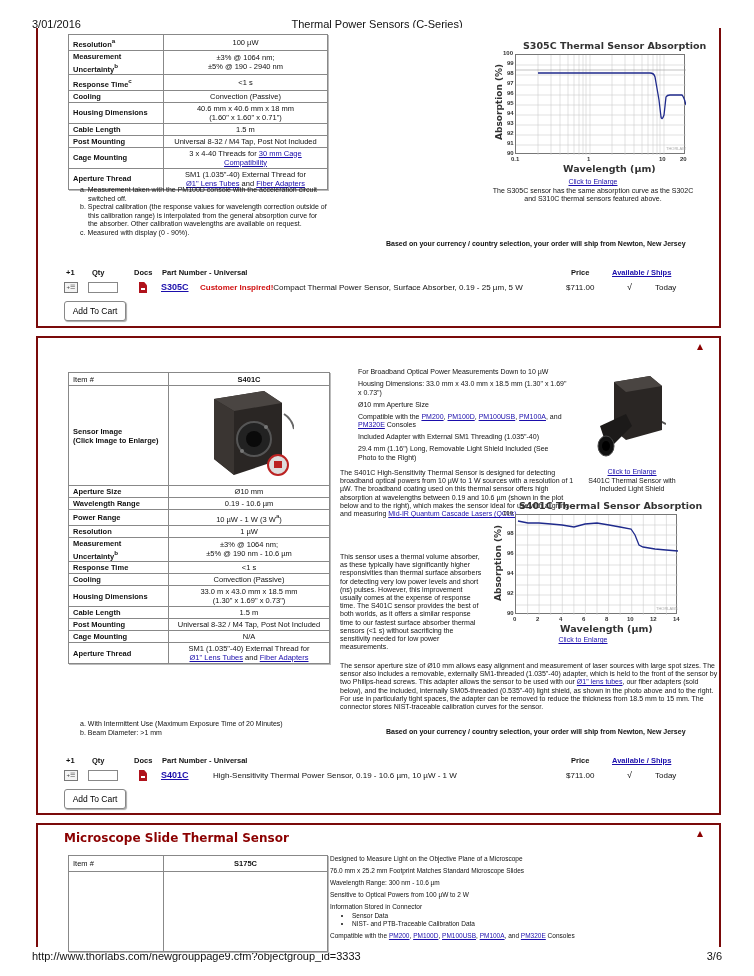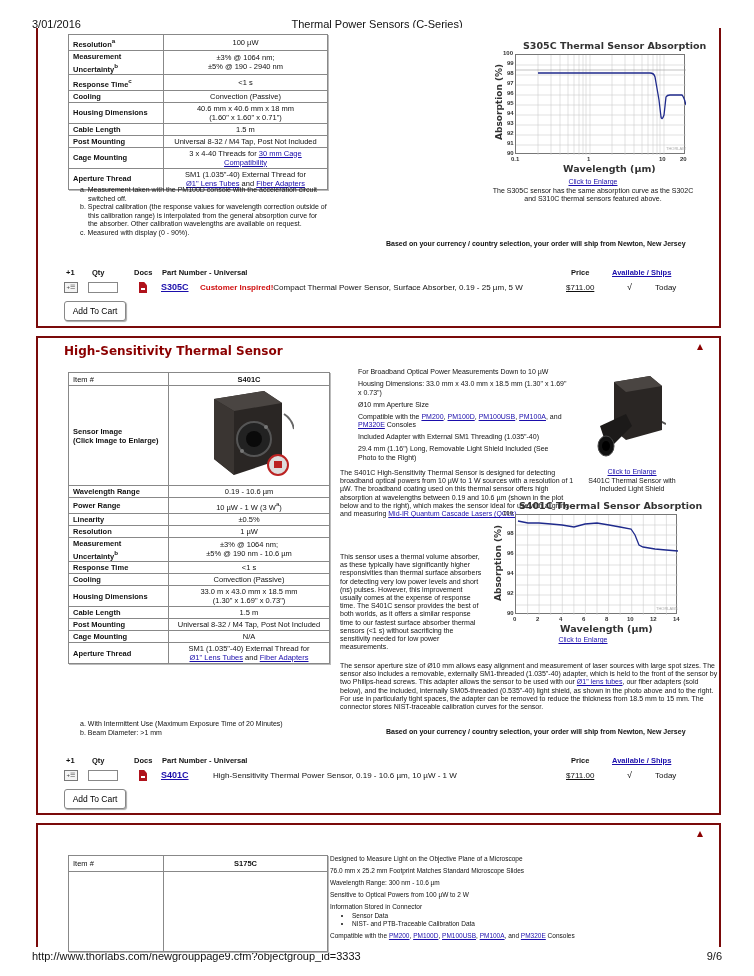--- a/index.html
+++ b/index.html
@@ -28,21 +28,21 @@
 
   .order { position: absolute; left: 26px; width: 640px; font-size: 7.5px; }
   .order .hrow { position: absolute; top: 0; font-weight: bold; }
   .cart-icon { position: absolute; left: 0; top: 14px; width: 14px; height: 11px; border: 1px solid #777; font-size: 6px; line-height: 9px; text-align: center; color: #444; background: #f4f4f4; }
   .qty { position: absolute; left: 24px; top: 14px; width: 30px; height: 11px; border: 1px solid #888; background: #fff; }
   .doc-icon { position: absolute; left: 75px; top: 14px; width: 8px; height: 11px; background: #b0121b; clip-path: polygon(0 0, 65% 0, 100% 30%, 100% 100%, 0 100%); }
   .doc-icon::after { content: ""; position: absolute; left: 2px; top: 6px; width: 4px; height: 2px; background: #fff; }
   .part { position: absolute; left: 97px; top: 14px; font-weight: bold; font-size: 9px; }
   .desc { position: absolute; left: 136px; top: 15px; font-size: 8px; white-space: nowrap; }
   .inspired { color: #d01010; font-weight: bold; }
-  .price { position: absolute; left: 502px; top: 15px; font-size: 8px; text-decoration: underline; }
+  .price { position: absolute; left: 502px; top: 15px; font-size: 8px; }
   .check { position: absolute; left: 563px; top: 14px; font-size: 9px; }
   .today { position: absolute; left: 591px; top: 15px; font-size: 8px; }
   .add-btn { position: absolute; left: 0; top: 33px; width: 62px; height: 20px; border: 1px solid #888; border-radius: 3px; background: #fff; font-size: 8.5px; font-family: "Liberation Sans", sans-serif; box-shadow: 1px 1px 1px #aaa; }
 
   .chart { position: absolute; }
   .chart .ct { position: absolute; font-weight: bold; font-size: 9.5px; font-family: "DejaVu Sans", sans-serif; color: #333; white-space: nowrap; }
   .chart .plot { position: absolute; border: 1px solid #777; background: #fff; }
   .chart .ylab { position: absolute; transform: rotate(-90deg); transform-origin: center; font-weight: bold; font-size: 9px; color: #333; white-space: nowrap; font-family: "DejaVu Sans", sans-serif; }
   .chart .xlab { position: absolute; font-weight: bold; font-size: 9.5px; color: #333; white-space: nowrap; font-family: "DejaVu Sans", sans-serif; }
   .chart .tick { position: absolute; font-size: 6px; font-weight: bold; color: #333; }
@@ -55,21 +55,21 @@
   .body-text p { margin-bottom: 8px; }
 
   .photo { position: absolute; }
 </style>
 </head>
 <body>
 
 <div class="hdr-date">3/01/2016</div>
 <div class="hdr-title">Thermal Power Sensors (C-Series)</div>
 <div class="ftr-url">http://www.thorlabs.com/newgrouppage9.cfm?objectgroup_id=3333</div>
-<div class="ftr-page">9/6</div>
+<div class="ftr-page">3/6</div>
 
 <div class="panel" style="top:28px;height:300px;border-top:none;">
   <table class="spec" style="left:30px;top:6px;width:260px;">
     <tbody>
         <tr>
           <td class="k" style="width:95px;height:12px;"><span>Resolution</span><sup>a</sup></td>
           <td class="v">100 µW</td>
         </tr>
     <tr>
           <td class="k" style="height:20px;"><span>Measurement Uncertainty</span><sup>b</sup></td>
@@ -196,21 +196,20 @@
     <a class="part">S305C</a>
     <div class="desc"><span class="inspired">Customer Inspired!</span><span>Compact Thermal Power Sensor, Surface Absorber, 0.19 - 25 µm, 5 W</span></div>
     <div class="price">$711.00</div>
     <div class="check">√</div>
     <div class="today">Today</div>
     <button class="add-btn">Add To Cart</button>
   </div>
 </div>
 
 <div class="panel" style="top:336px;height:479px;">
-  <div class="panel-title" style="top:6px;">High-Sensitivity Thermal Sensor</div>
   <div class="panel-up" style="top:6px;"></div>
 
   <table class="spec" style="left:30px;top:34px;width:262px;">
     <tbody>
         <tr>
           <td class="k" style="width:100px;height:13px;font-weight:normal;">Item #</td>
           <td class="v" style="font-weight:bold;">S401C</td>
         </tr>
     <tr>
           <td class="k" style="height:100px;">
@@ -226,30 +225,30 @@
           <circle cx="50" cy="50" r="17" fill="#222" stroke="#555" stroke-width="2"></circle>
           <circle cx="50" cy="50" r="8" fill="#0a0a0a"></circle>
           <circle cx="38" cy="62" r="2" fill="#777"></circle>
               <circle cx="62" cy="38" r="2" fill="#777"></circle>
           <circle cx="74" cy="76" r="10" fill="#ddd" stroke="#b22" stroke-width="2"></circle>
           <rect x="70" y="72" width="8" height="7" fill="#b22"></rect>
         </svg>
       </td>
         </tr>
     <tr>
+          <td class="k">Aperture Size</td>
+          <td class="v">Ø10 mm</td>
+        </tr>
+    <tr>
           <td class="k">Wavelength Range</td>
           <td class="v">0.19 - 10.6 µm</td>
         </tr>
     <tr>
           <td class="k">Power Range</td>
           <td class="v"><span>10 µW - 1 W (3 W</span><sup>a</sup><span>)</span></td>
-        </tr>
-    <tr>
-          <td class="k">Linearity</td>
-          <td class="v">±0.5%</td>
         </tr>
     <tr>
           <td class="k">Resolution</td>
           <td class="v">1 µW</td>
         </tr>
     <tr>
           <td class="k" style="height:20px;"><span>Measurement Uncertainty</span><sup>b</sup></td>
           <td class="v">
             <div>±3% @ 1064 nm;</div>
             <div>±5% @ 190 nm - 10.6 µm</div>
@@ -396,20 +395,21 @@
     <a class="part">S401C</a>
     <div class="desc" style="left:149px;">High-Sensitivity Thermal Power Sensor, 0.19 - 10.6 µm, 10 µW - 1 W</div>
     <div class="price">$711.00</div>
     <div class="check">√</div>
     <div class="today">Today</div>
     <button class="add-btn">Add To Cart</button>
   </div>
 </div>
 
 <div class="panel" style="top:823px;height:124px;border-bottom:none;">
+  <div class="panel-title" style="top:6px;">Microscope Slide Thermal Sensor</div>
   <div class="panel-up" style="top:6px;"></div>
 
   <table class="spec" style="left:30px;top:30px;width:260px;">
     <tbody>
         <tr>
           <td class="k" style="width:95px;height:16px;font-weight:normal;">Item #</td>
           <td class="v" style="font-weight:bold;">S175C</td>
         </tr>
     <tr>
           <td class="k" style="height:80px;"></td>

